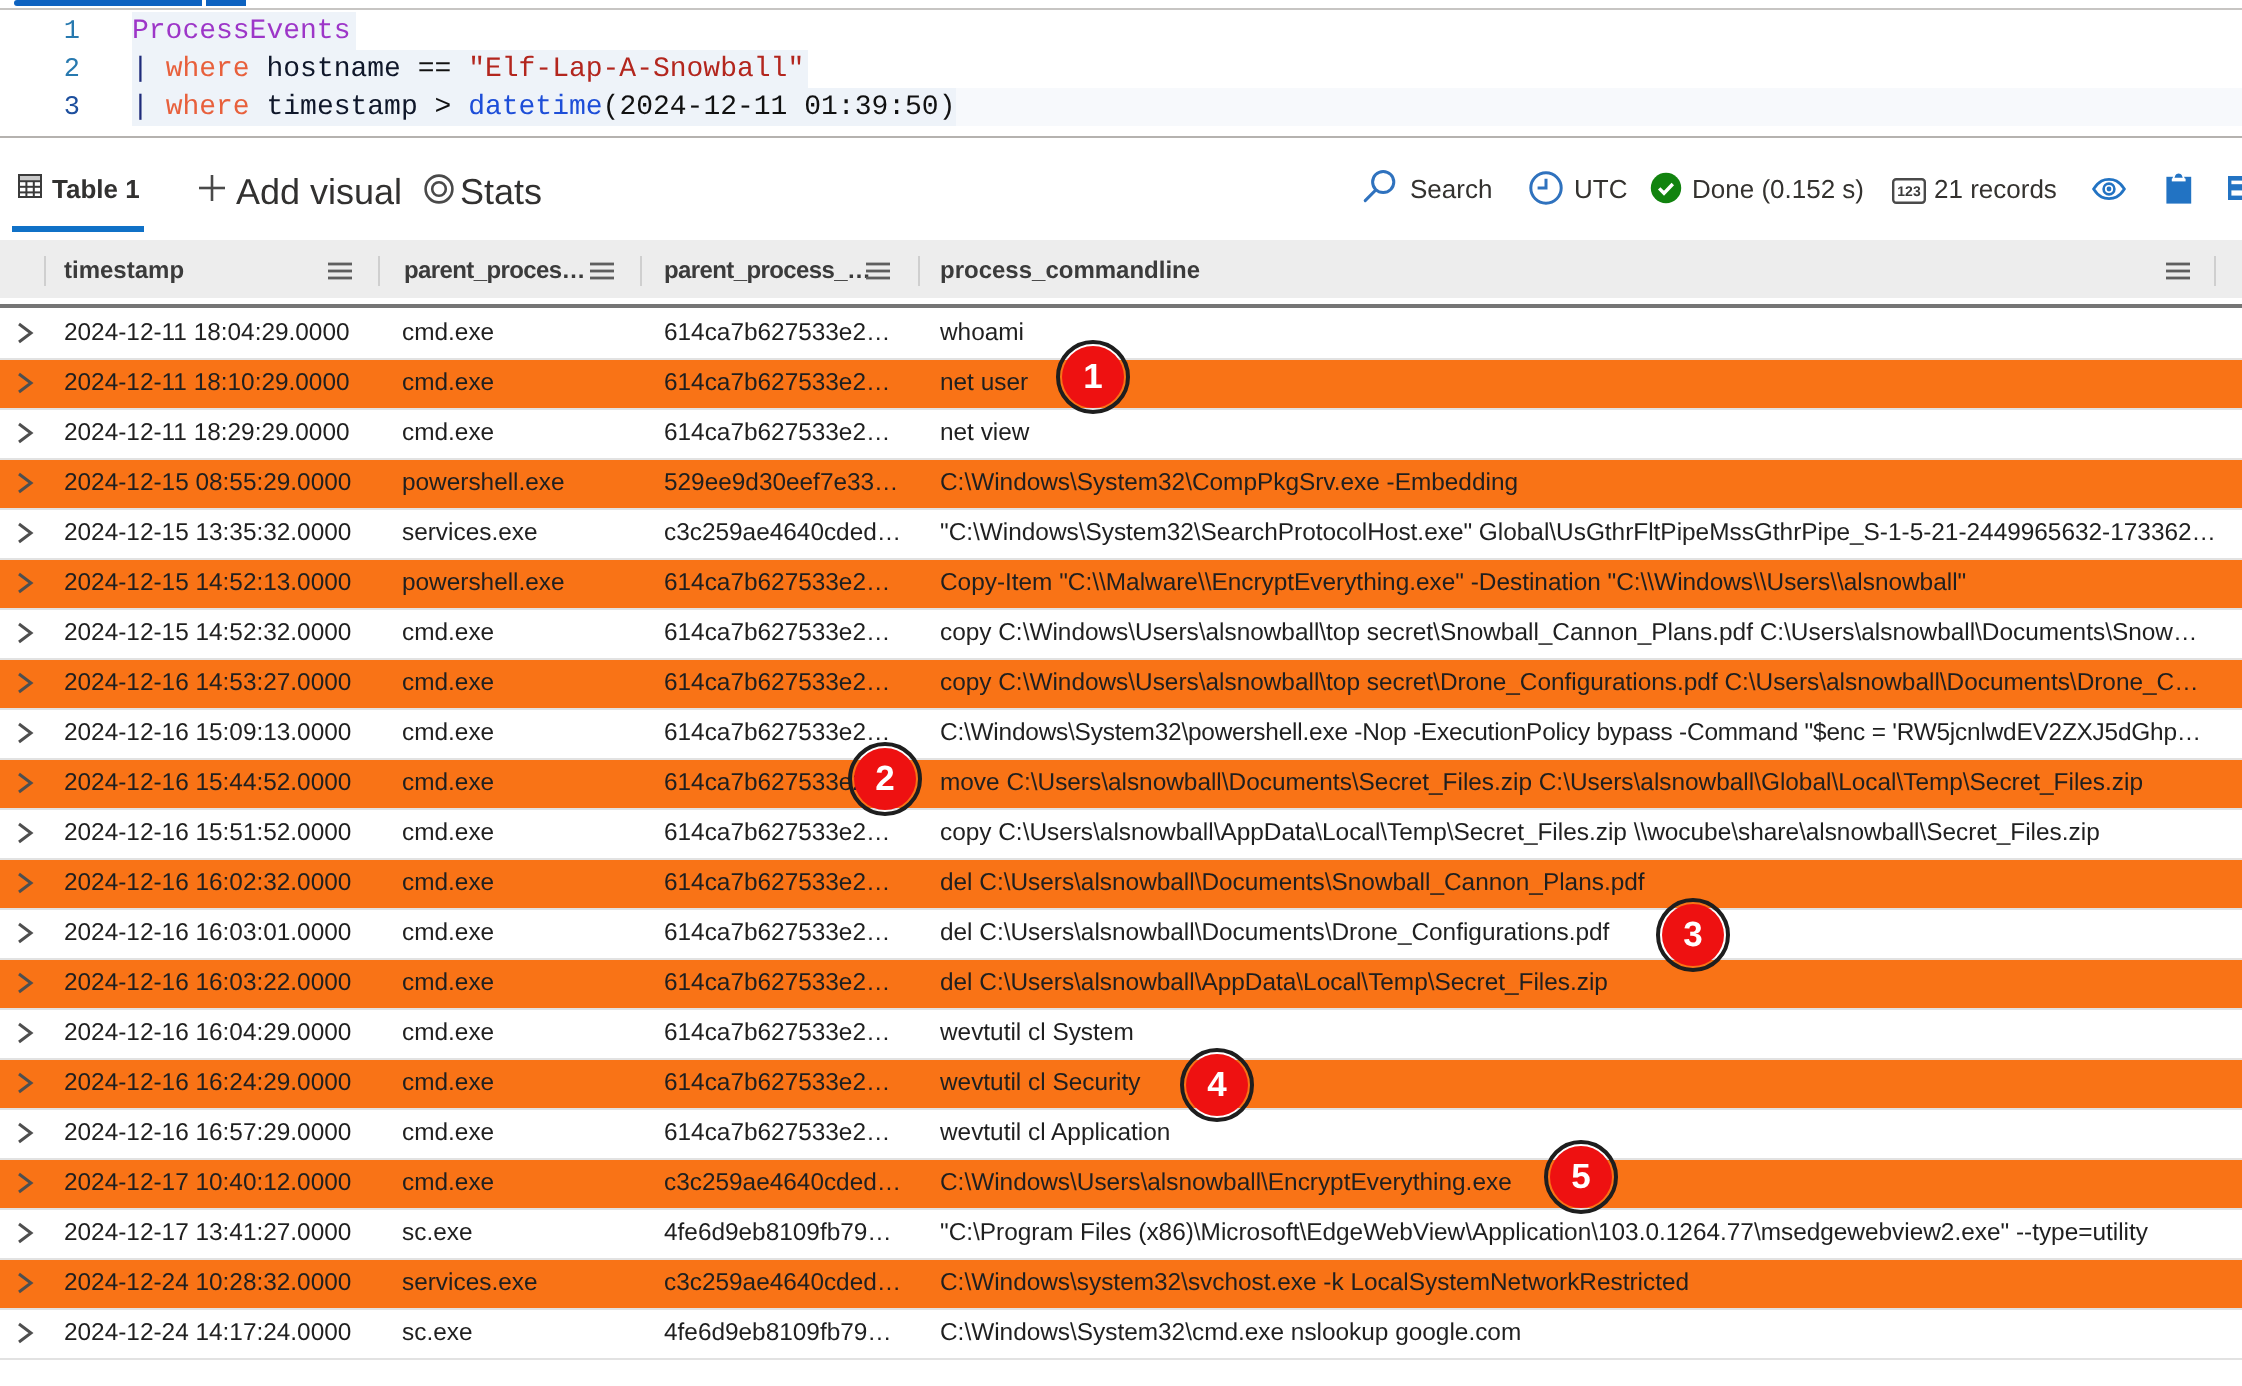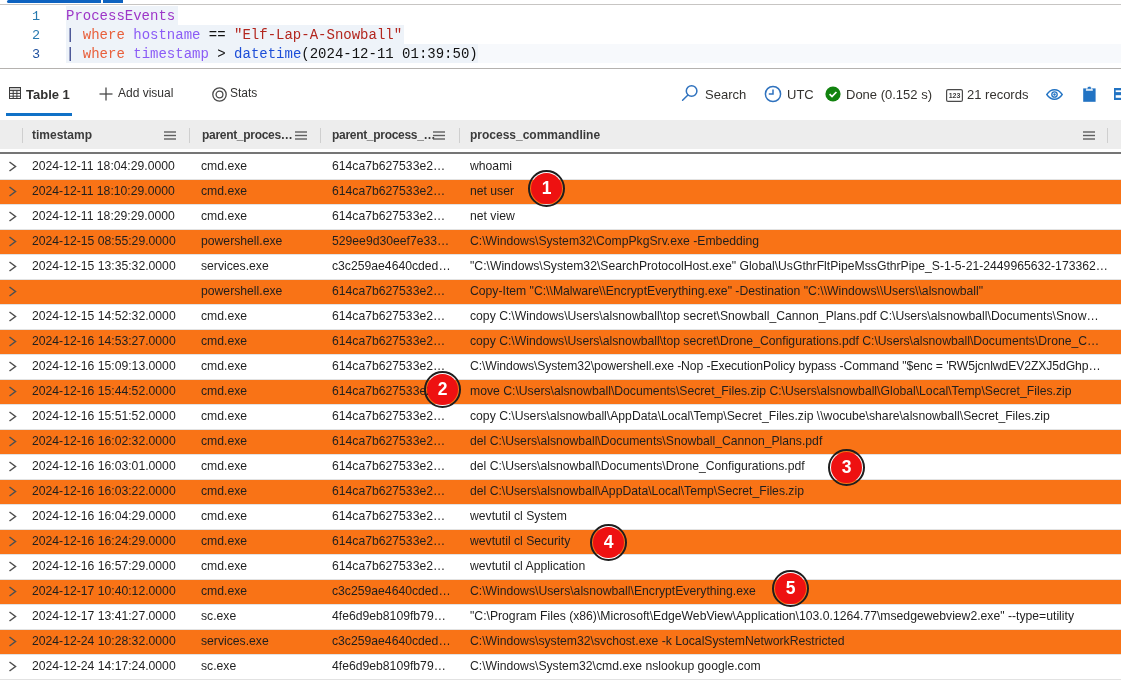--- a/index.html
+++ b/index.html
@@ -13,28 +13,28 @@
   .bluebar { position:absolute; top:0; height:3px; background:#0D62C0; }
 
   
   #editor { position:absolute; left:0; top:5px; width:1121px; height:64px; background:#fff;
     border-bottom:1px solid #B5B2AF; font-family:"Liberation Mono", monospace; font-size:14px; }
   .hl { position:absolute; background:#EEF3F9; height:19px; }
   .lnum { position:absolute; width:28px; text-align:right; color:#2779AF; font-size:13.5px; line-height:19px; }
   .codeline { position:absolute; left:66px; line-height:19px; white-space:pre; color:#111; }
   .k-table { color:#9D36C8; }
   .k-op    { color:#E8603C; }
-  .k-col   { color:#8b5cf6; }
+  .k-col   { color:#0f172a; }
   .k-str   { color:#B3261E; }
   .k-fn    { color:#1d4ed8; }
   .k-pipe  { color:#1E2B7A; }
 
   
   #toolbar { position:absolute; left:0; top:70px; width:1121px; height:48px; background:#fff; }
-  .tbtxt { position:absolute; font-size:12px; color:#323130; white-space:nowrap; }
+  .tbtxt { position:absolute; font-size:18px; color:#323130; white-space:nowrap; }
   .sttxt { position:absolute; font-size:13px; color:#34322F; white-space:nowrap; }
   .blueline { position:absolute; left:6px; top:43px; width:66px; height:3px; background:#1071C7; }
 
   
   #ghead { position:absolute; left:0; top:120px; width:1121px; height:29px; background:#EDEDED; }
   .hsep { position:absolute; top:8px; height:15px; width:1px; background:#CFCFCF; }
   .hlabel { position:absolute; top:8px; font-size:12px; font-weight:bold; color:#3B3B3B; white-space:nowrap; }
   .darkline { position:absolute; left:0; top:152px; width:1121px; height:2px; background:#757575; }
   #rows { position:absolute; left:0; top:155px; width:962px; }
   .row { position:relative; width:1121px; height:25px; border-bottom:1px solid #E2E2E2; background:#fff; }
@@ -228,20 +228,21 @@
         </svg>
         <span class="cell c-ts">2024-12-15 13:35:32.0000</span>
         <span class="cell c-pn">services.exe</span>
         <span class="cell c-ph">c3c259ae4640cded…</span>
         <span class="cell c-cm">"C:\Windows\System32\SearchProtocolHost.exe" Global\UsGthrFltPipeMssGthrPipe_S-1-5-21-2449965632-173362…</span>
       </div>
       <div class="row alt">
         <svg class="chev" width="9" height="11" viewBox="0 0 9 11">
           <polyline points="1.5,1 7.5,5.5 1.5,10" fill="none" stroke="#4F4F4F" stroke-width="1.5"></polyline>
         </svg>
+        <span class="cell c-ts">2024-12-15 14:52:13.0000</span>
         <span class="cell c-pn">powershell.exe</span>
         <span class="cell c-ph">614ca7b627533e2…</span>
         <span class="cell c-cm">Copy-Item "C:\\Malware\\EncryptEverything.exe" -Destination "C:\\Windows\\Users\\alsnowball"</span>
       </div>
       <div class="row">
         <svg class="chev" width="9" height="11" viewBox="0 0 9 11">
           <polyline points="1.5,1 7.5,5.5 1.5,10" fill="none" stroke="#4F4F4F" stroke-width="1.5"></polyline>
         </svg>
         <span class="cell c-ts">2024-12-15 14:52:32.0000</span>
         <span class="cell c-pn">cmd.exe</span>

